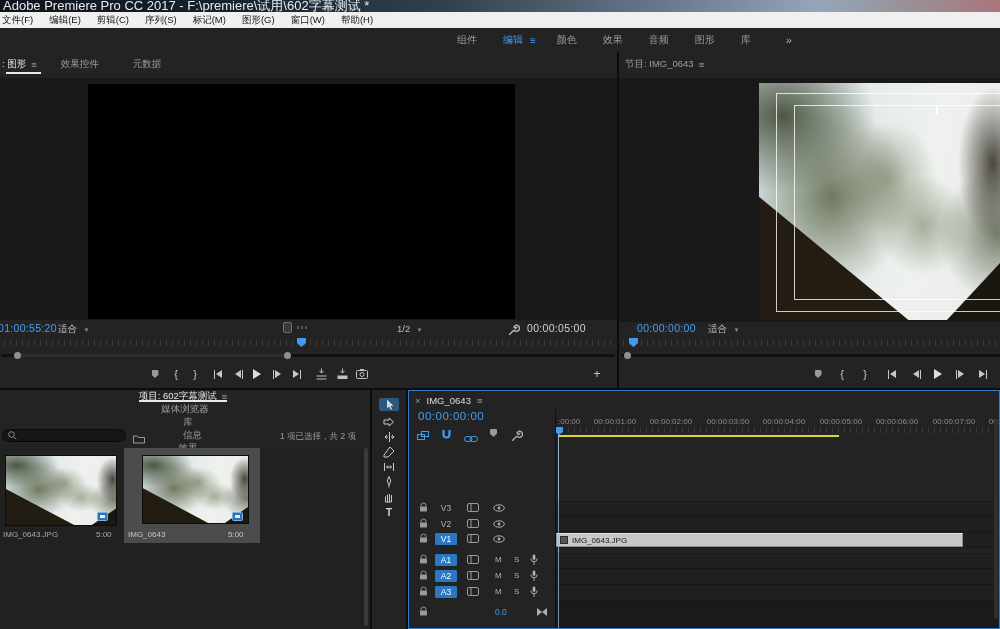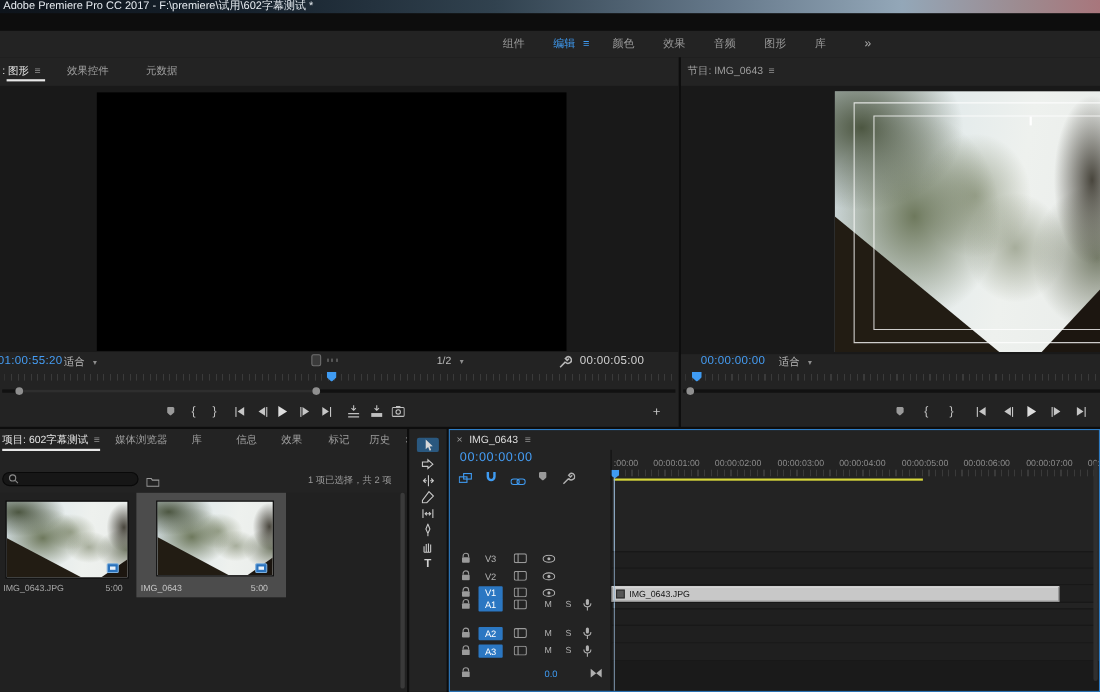--- a/index.html
+++ b/index.html
@@ -3,21 +3,21 @@
 <meta charset="utf-8">
 <style>
   html,body{margin:0;padding:0;background:#0a0a0a;}
   #root{position:relative;width:1000px;height:629px;background:#0d0d0d;overflow:hidden;
         font-family:"Liberation Sans","DejaVu Sans",sans-serif;color:#bdbdbd;
         -webkit-font-smoothing:antialiased;}
   .ab{position:absolute;}
   
   .titlebar{left:0;top:0;width:1000px;height:12px;
     background:linear-gradient(90deg,#0e141b 0%,#16212c 22%,#31424f 45%,#66798b 66%,#93a7b8 82%,#9d8a8f 93%,#a8767c 100%);
-    font-size:10px;line-height:12px;color:#e6ebf0;white-space:nowrap;padding-left:3px;box-sizing:border-box;}
+    font-size:13px;line-height:12px;color:#e6ebf0;white-space:nowrap;padding-left:3px;box-sizing:border-box;}
   .menubar{left:0;top:12px;width:1000px;height:16px;background:#f0f0f0;display:flex;align-items:center;
     font-size:9.5px;color:#141414;white-space:nowrap;overflow:hidden;}
   .mi{padding:0 8px;line-height:16px;}
   .mi:first-child{margin-left:-6px;}
   
   .wsbar{left:0;top:28px;width:1000px;height:24px;background:#232323;display:flex;align-items:center;
     padding-left:444px;box-sizing:border-box;font-size:10px;color:#9b9b9b;}
   .ws{padding:0 13px;white-space:nowrap;}
   .ws.active{color:#3f9bf2;}
   .wsmenu{color:#3f9bf2;margin-left:-6px;padding-right:8px;}
@@ -85,20 +85,30 @@
 </style>
 </head>
 <body>
 
 <div id="root">
 
   <div class="ab titlebar">
     <span>Adobe Premiere Pro CC 2017 - F:\premiere\试用\602字幕测试 *</span>
   </div>
 
+  <div class="ab menubar">
+    <span class="mi">文件(F)</span>
+    <span class="mi">编辑(E)</span>
+    <span class="mi">剪辑(C)</span>
+    <span class="mi">序列(S)</span>
+    <span class="mi">标记(M)</span>
+    <span class="mi">图形(G)</span>
+    <span class="mi">窗口(W)</span>
+    <span class="mi">帮助(H)</span>
+  </div>
 
   <div class="ab wsbar">
     <span class="ws">组件</span>
     <span class="ws active">编辑</span>
     <span class="wsmenu">≡</span>
     <span class="ws">颜色</span>
     <span class="ws">效果</span>
     <span class="ws">音频</span>
     <span class="ws">图形</span>
     <span class="ws">库</span>
@@ -261,21 +271,21 @@
           <span class="tri-r"></span>
         </div>
       <div class="tb" style="left:355px;">
           <span class="tri-r"></span>
           <span class="vbar"></span>
         </div>
     </div>
   </div>
 
   <div class="group" style="left:0;top:390px;width:370px;height:239px;">
-    <div class="ptabs" style="height:20px;">
+    <div class="ptabs" style="height:20px;flex-direction:column;">
       <div class="ptab active" style="margin-left:-4px;padding:0 6px;">
         <span>项目: 602字幕测试</span>
         <span class="pmenu">≡</span>
         <span class="ul"></span>
       </div>
       <div class="ptab" style="padding:0 8px;">
           <span>媒体浏览器</span>
         </div>
       <div class="ptab" style="padding:0 8px;margin-left:6px;">
           <span>库</span>
@@ -501,21 +511,21 @@
           </svg>
       </span>
       <span class="thbtn" style="left:84px;top:3px;">
         <svg width="12" height="8" viewBox="0 0 12 8">
             <ellipse cx="6" cy="4" rx="5.3" ry="3.2" fill="none" stroke="#b0b0b0"></ellipse>
             <circle cx="6" cy="4" r="1.4" fill="#b0b0b0"></circle>
           </svg>
       </span>
     </div>
 
-    <div class="trow" style="top:152px;">
+    <div class="trow" style="top:162px;">
       <span class="thbtn" style="left:10px;">
         <svg width="9" height="10" viewBox="0 0 9 10">
             <path d="M2 4.5 V3.5 a2.5 2.5 0 0 1 5 0 V4.5" fill="none" stroke="#9a9a9a"></path>
             <rect x="1" y="4.5" width="7" height="5" rx="0.8" fill="#9a9a9a"></rect>
           </svg>
       </span>
       <span class="tlabel tgt">A1</span>
       <span class="thbtn" style="left:58px;top:2px;">
         <svg width="12" height="9" viewBox="0 0 12 9">
             <rect x="0.5" y="0.5" width="11" height="8" rx="1.5" fill="none" stroke="#9a9a9a"></rect>

